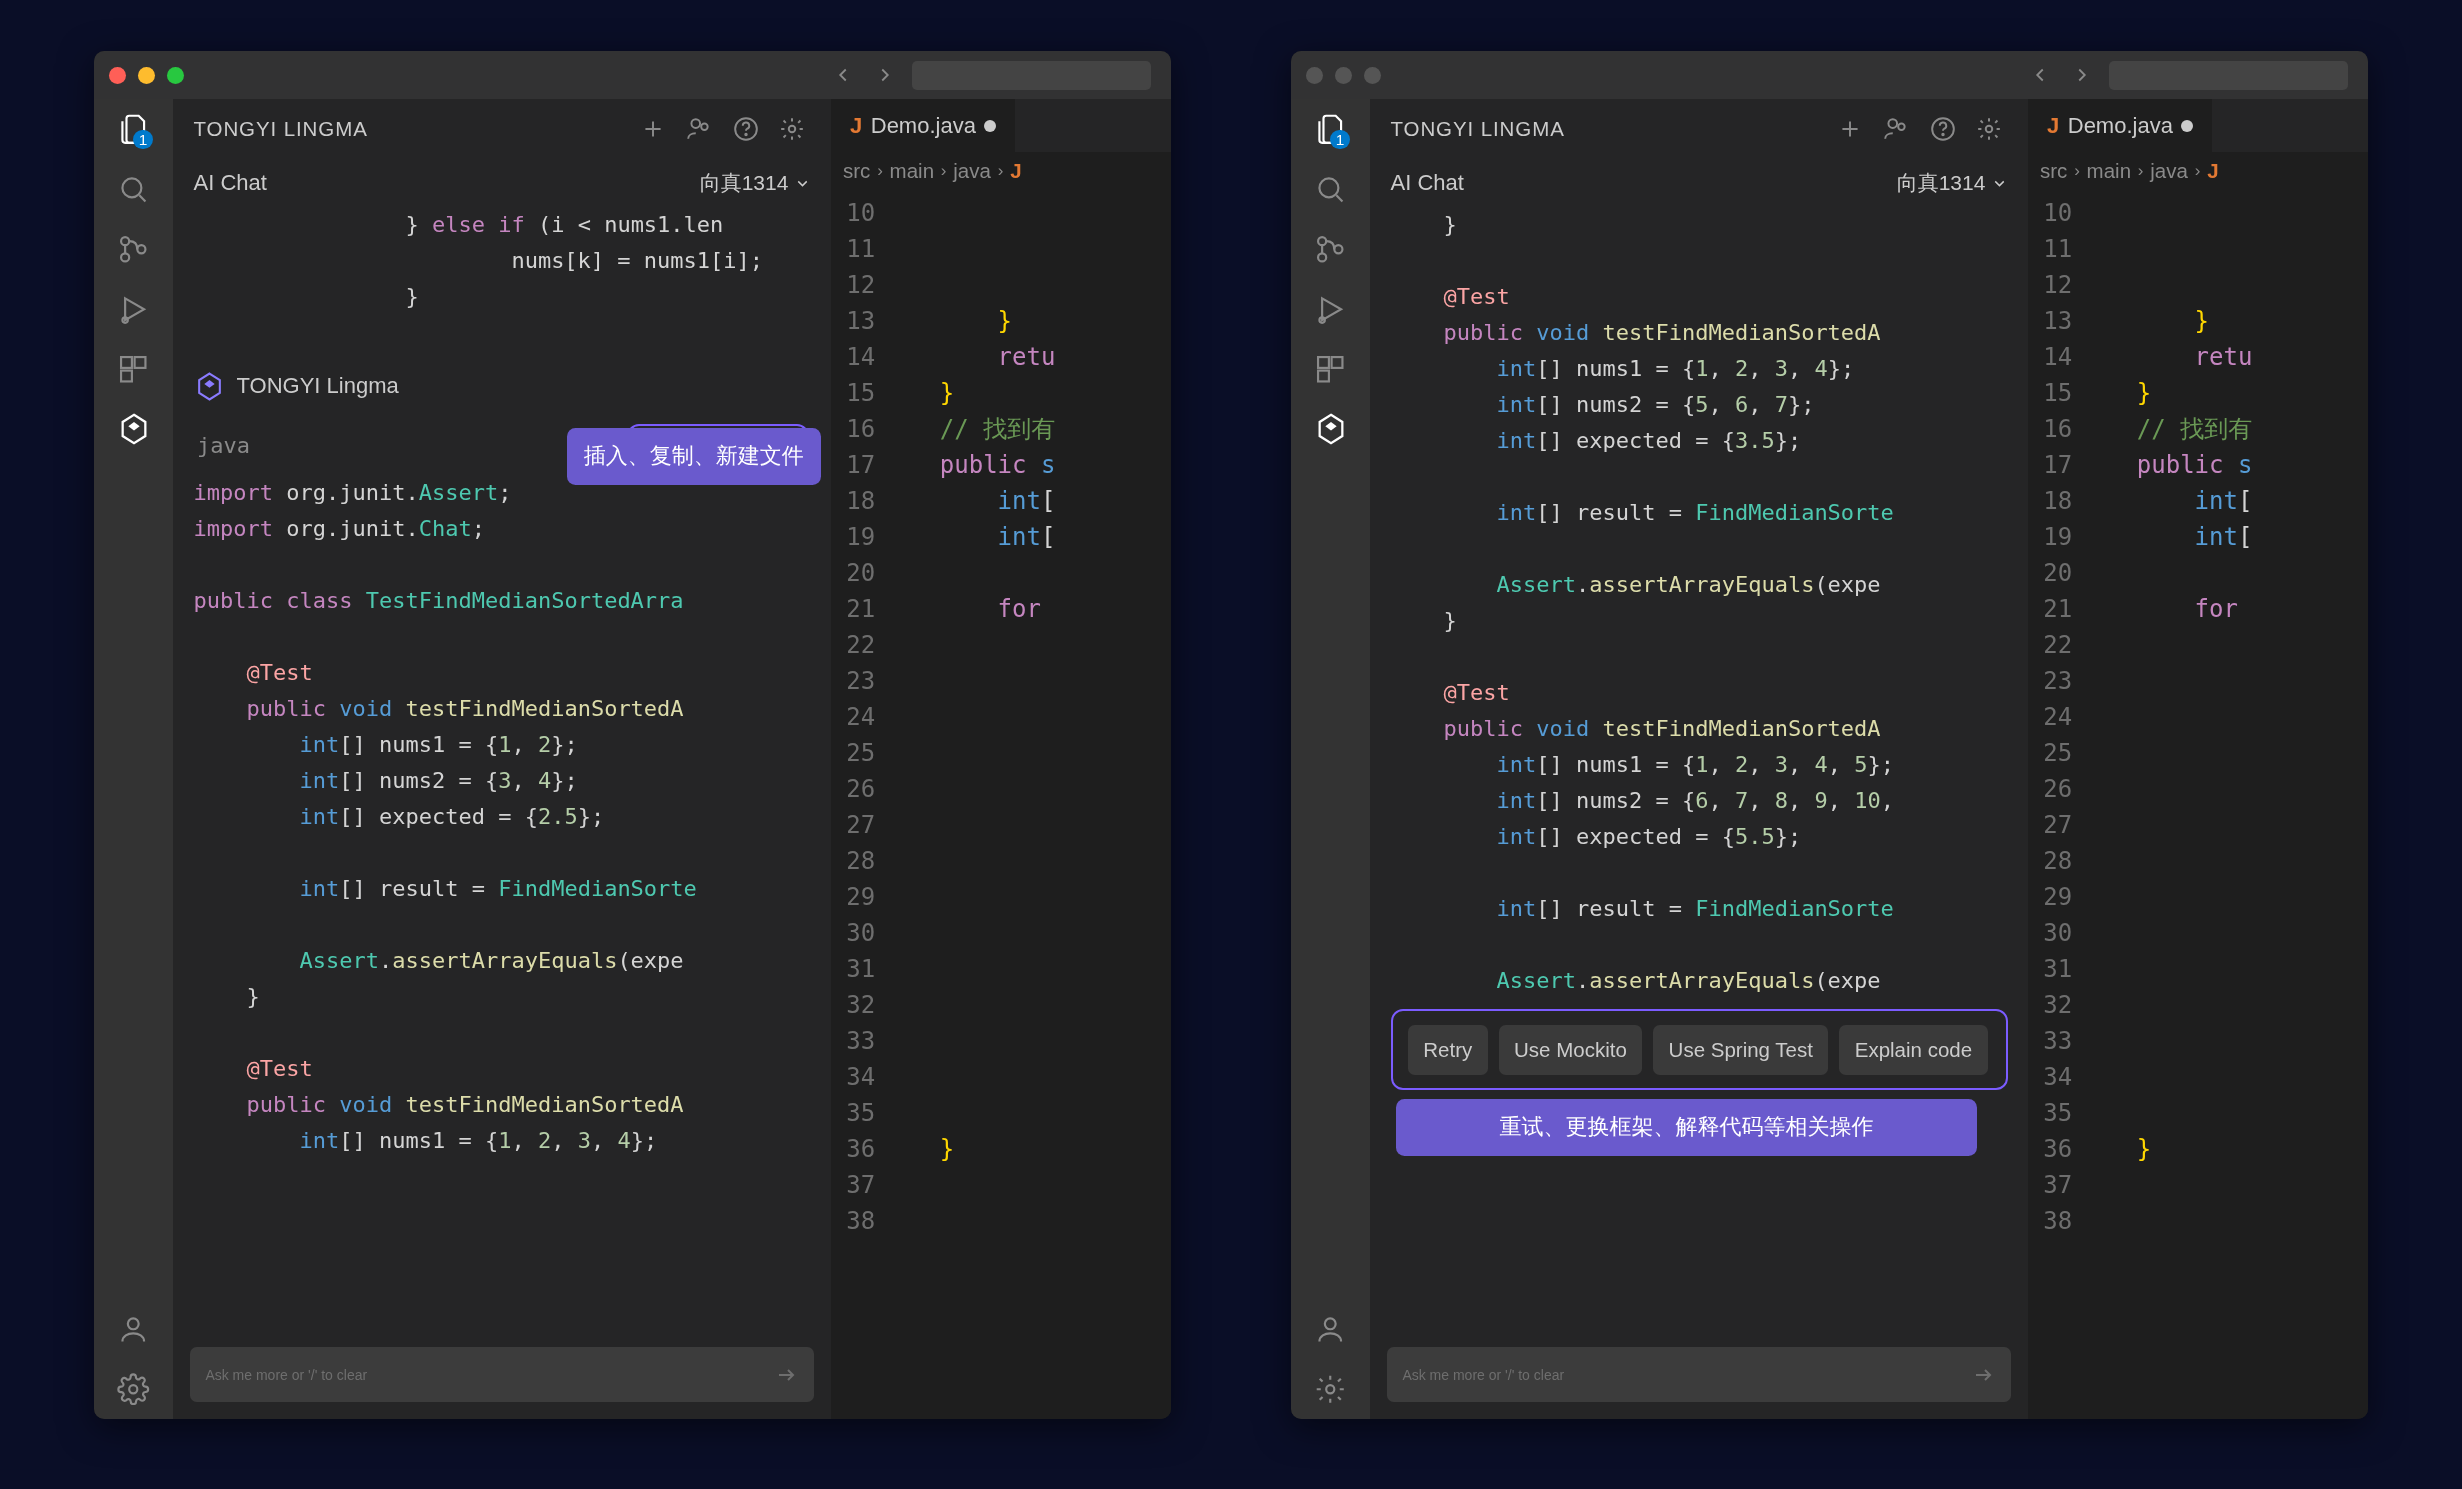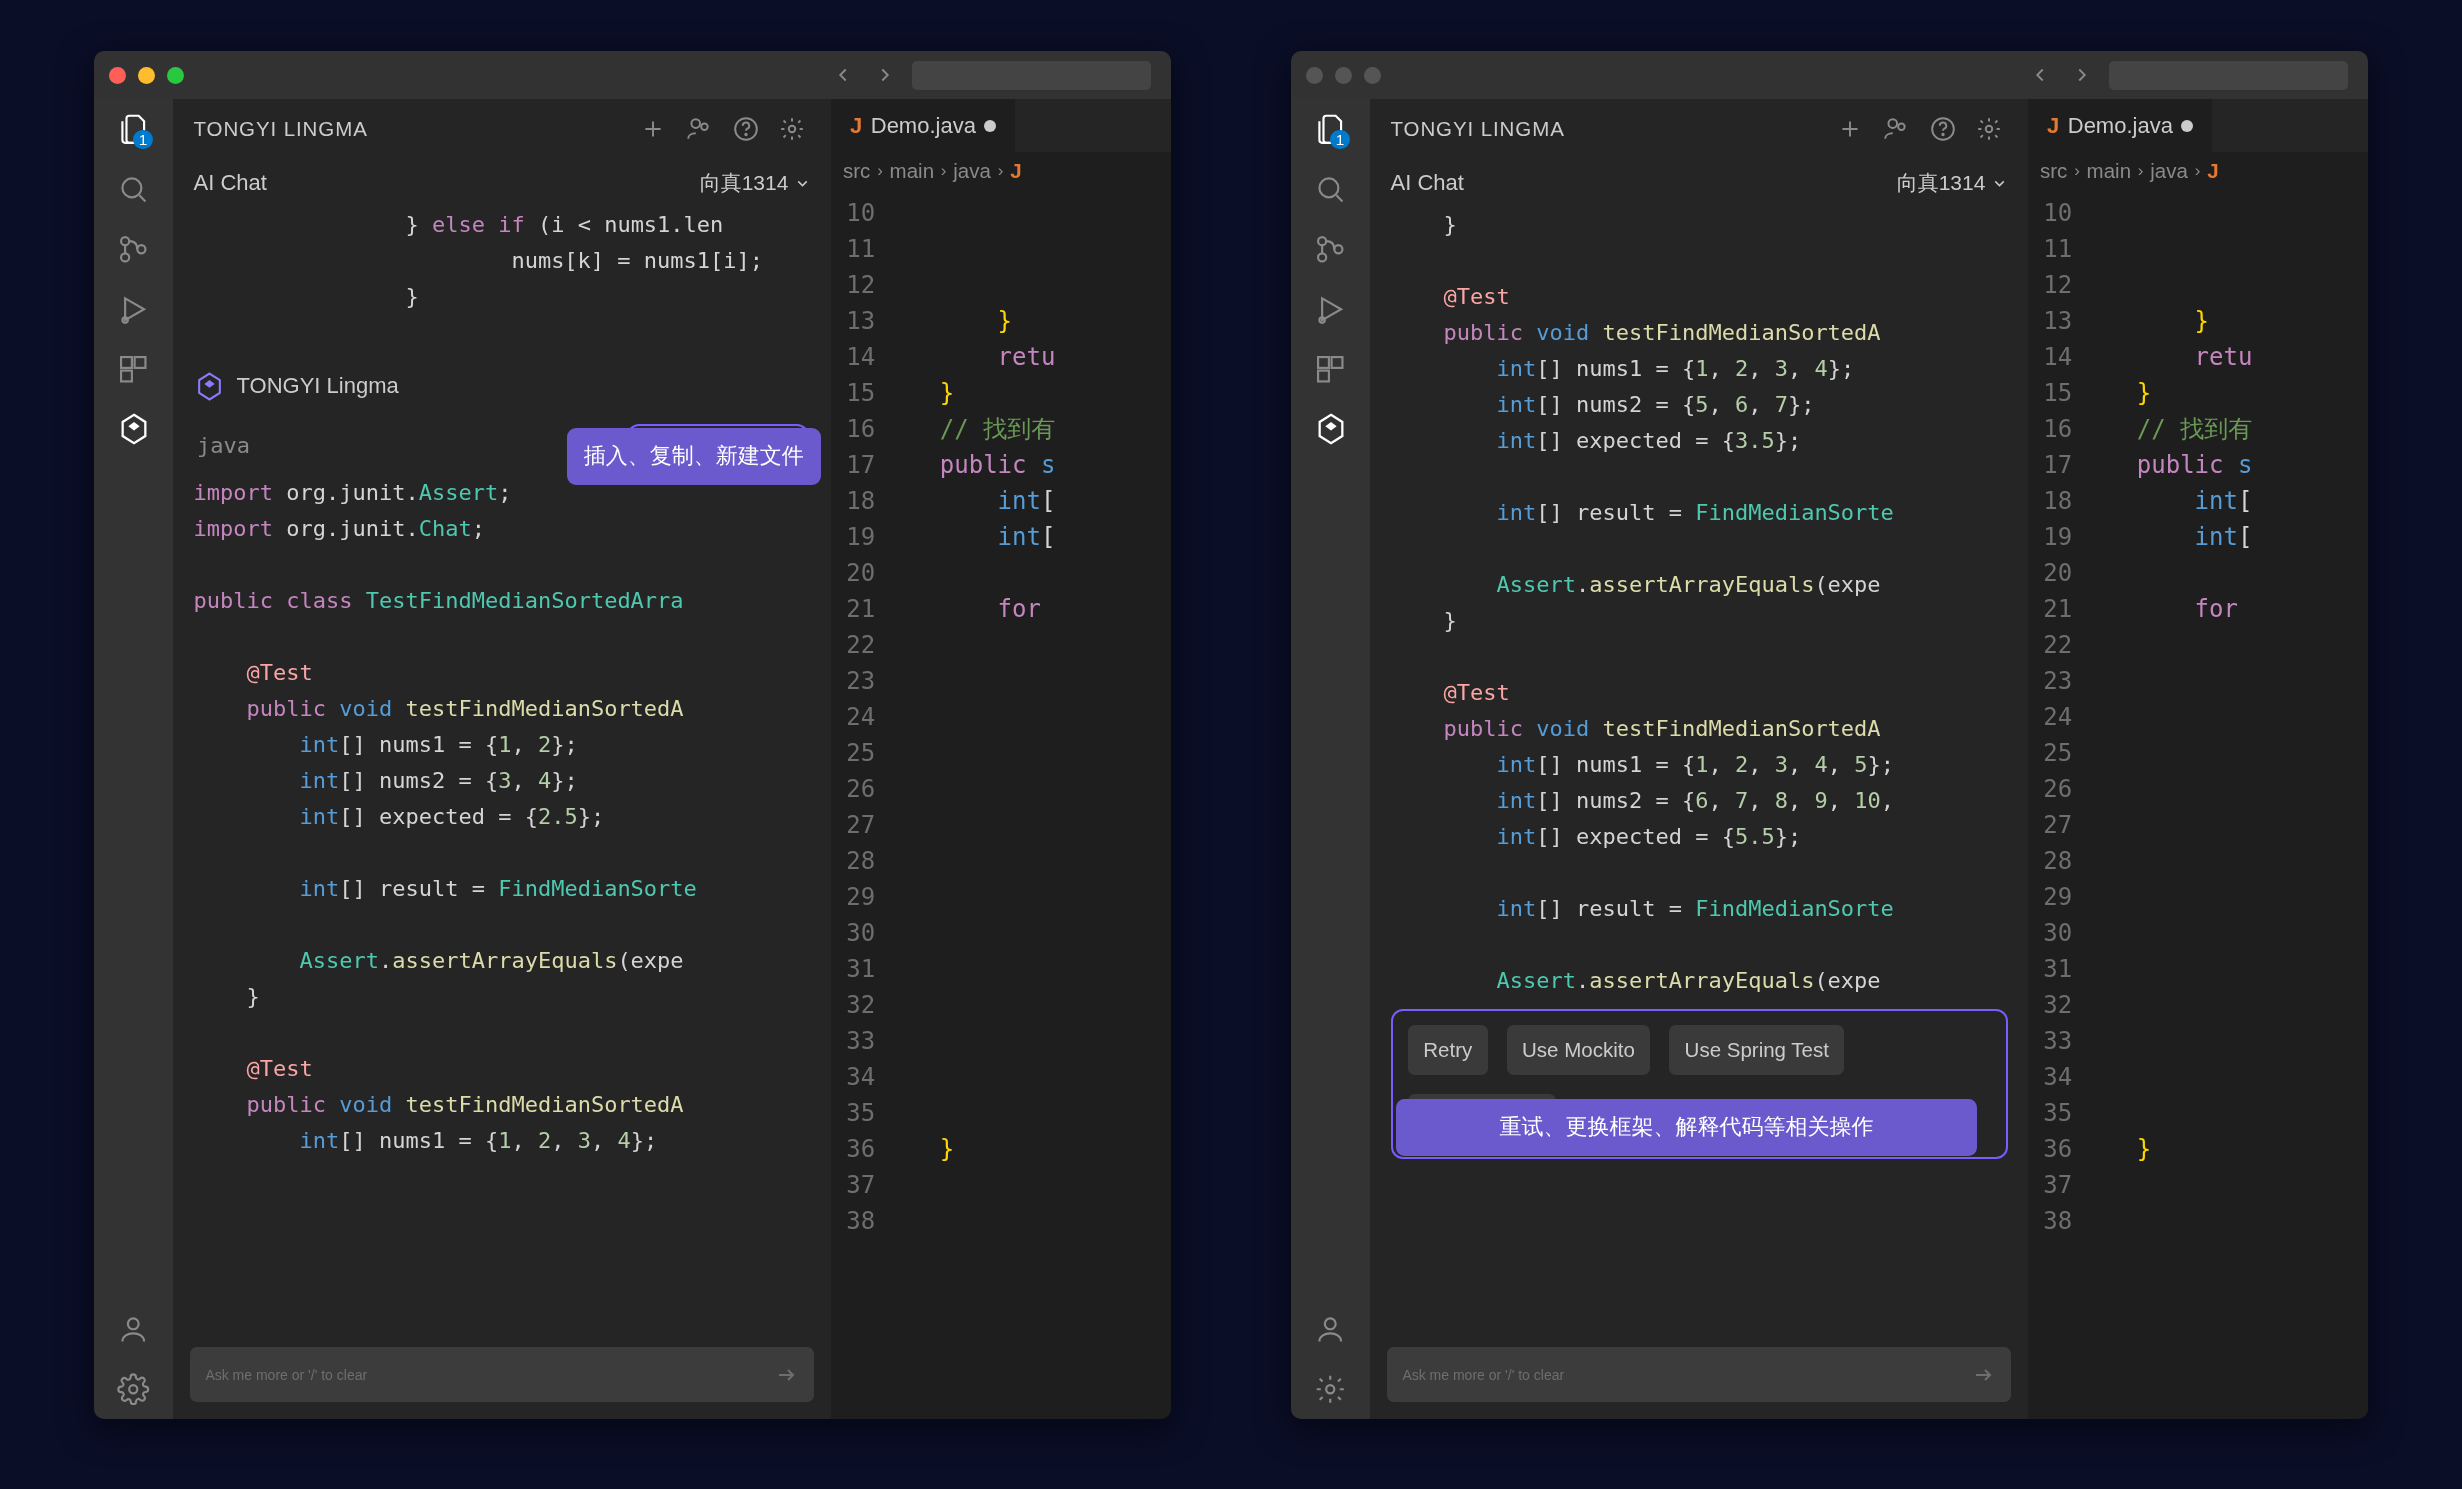--- a/index.html
+++ b/index.html
@@ -150,30 +150,30 @@
   .tooltip {
     position: absolute;
     background: #6a5acd;
     color: #fff;
     font-size: 22px;
     padding: 10.3px 17px;
     border-radius: 8.5px;
     z-index: 50;
     font-family: -apple-system, sans-serif;
   }
-  .tooltip.t1 { top: 221px; right: 10.3px; border-radius: 9px; }
+  .tooltip.t1 { top: 221px; right: 10.3px; }
   .tooltip.t2 { bottom: 176px; left: 26px; right: 51px; text-align: center; }
   .suggest-box {
     border: 2.6px solid #7b5cff;
     border-radius: 12px;
     padding: 13.7px 15.4px;
     margin: 10.3px 13.7px 0 0;
     display: flex;
     flex-wrap: wrap;
-    gap: 19px;
+    gap: 11px;
     font-family: -apple-system, sans-serif;
   }
   .chip {
     background: var(--bg-chip);
     color: var(--fg-text);
     font-size: 20.5px;
     padding: 6.8px 15.4px;
     border-radius: 6.8px;
     cursor: pointer;
   }

